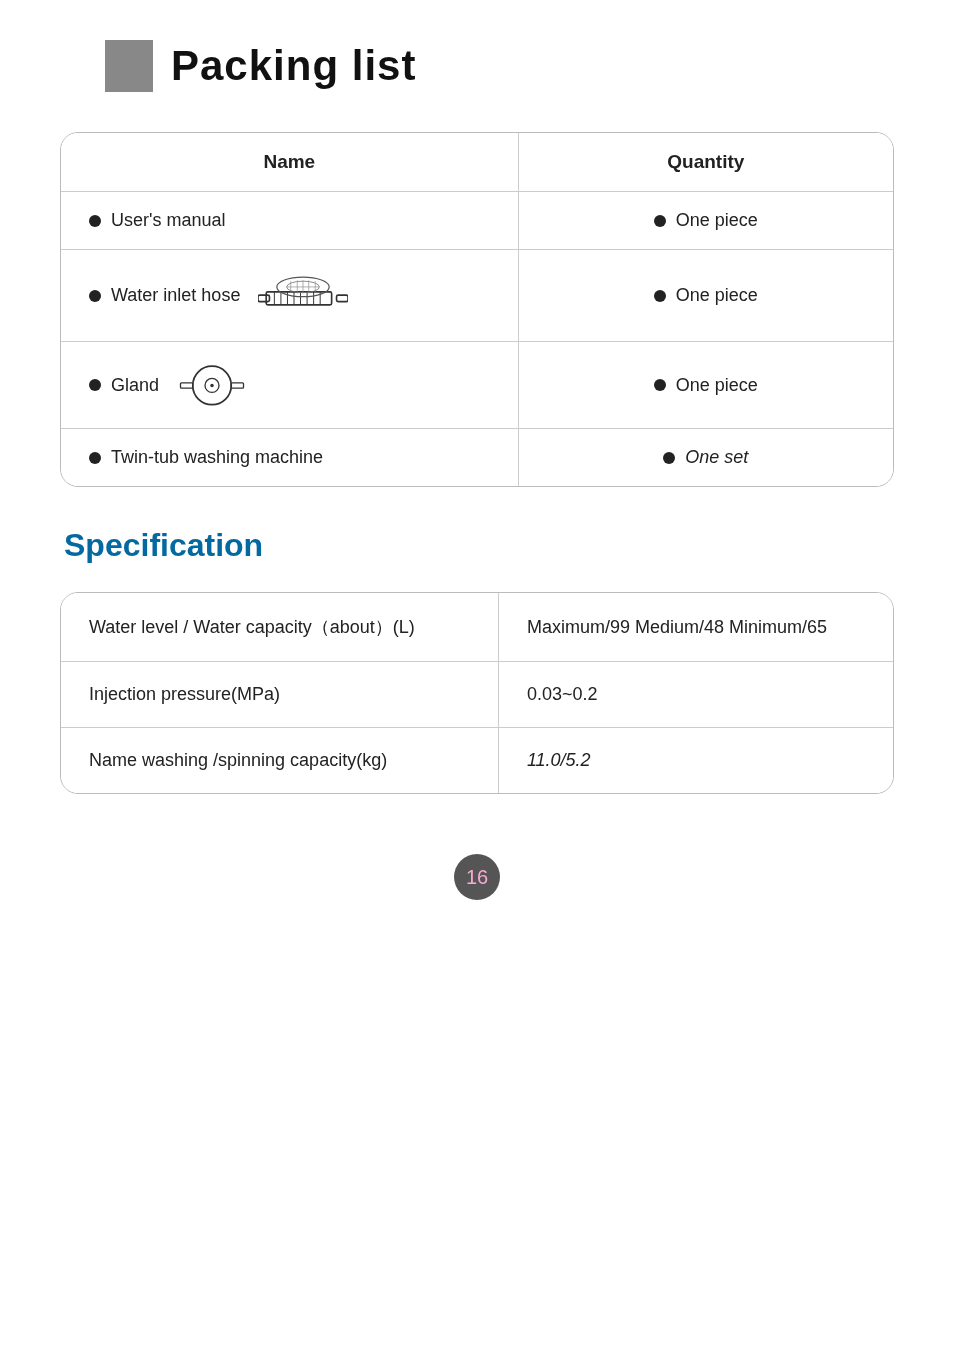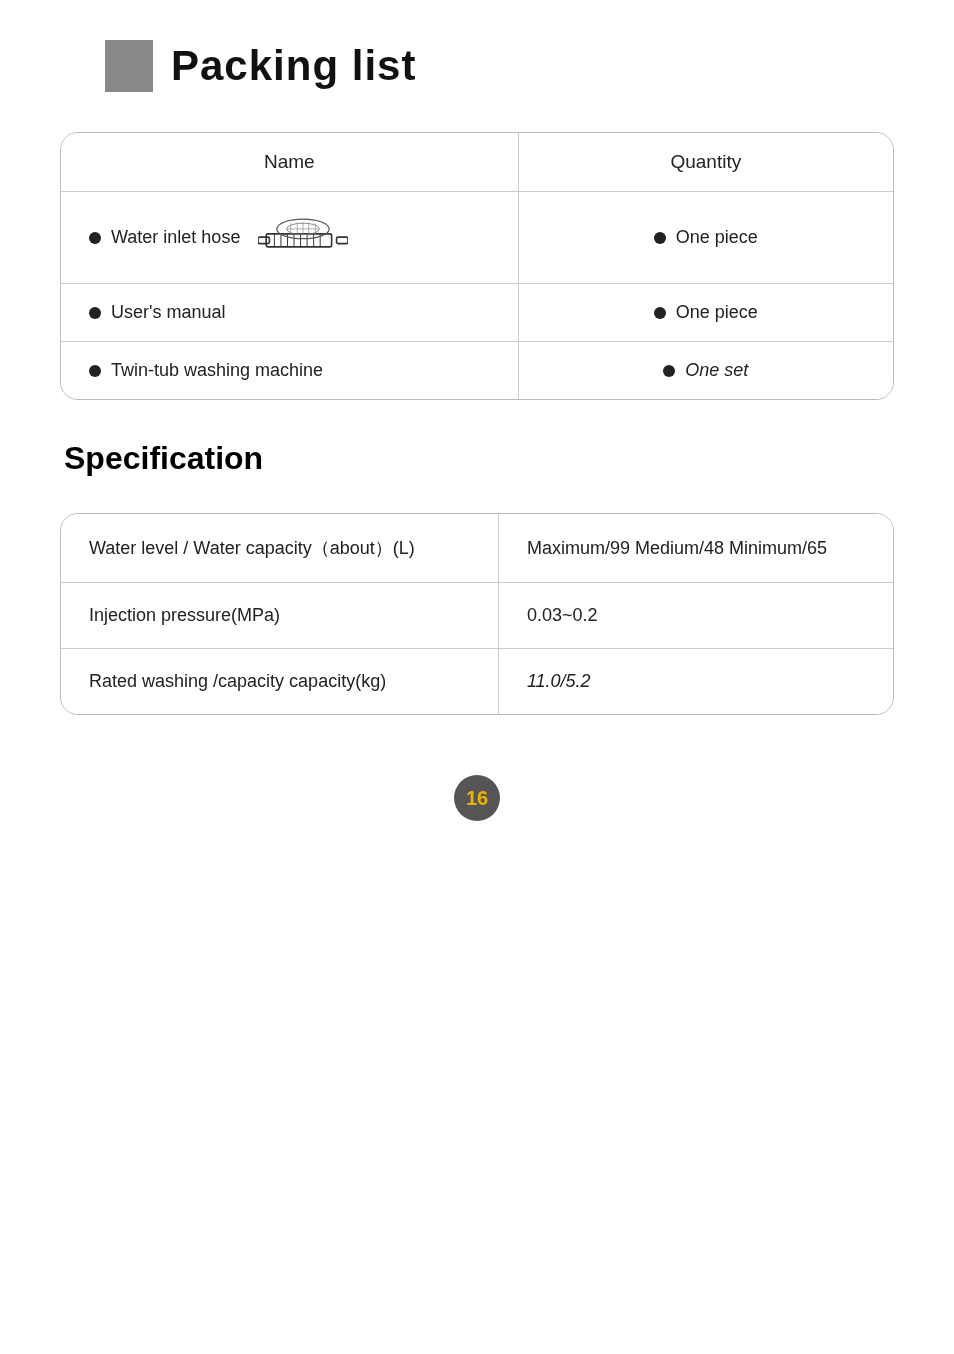--- a/index.html
+++ b/index.html
@@ -47,22 +47,22 @@
       border-spacing: 0;
     }
 
     .table-section {
       margin-bottom: 40px;
     }
 
     .section-title {
       font-size: 32px;
       font-weight: bold;
-      margin-bottom: 36px;
-      color: #000000;
+      margin-bottom: 28px;
+      color: #0369a1;
       padding-left: 4px;
     }
 
     table.rounded-table {
       width: 100%;
       border-collapse: separate;
       border-spacing: 0;
       border: 1.5px solid #bbb;
       border-radius: 18px;
     }
@@ -70,21 +70,21 @@
     table.rounded-table th,
     table.rounded-table td {
       padding: 18px 28px;
       border-bottom: 1px solid #ccc;
       font-size: 18px;
       vertical-align: middle;
     }
 
     table.rounded-table th {
       text-align: center;
-      font-weight: normal;
+      font-weight: bold;
       font-size: 19px;
       background: #fff;
     }
 
     table.rounded-table td {
       background: #fff;
     }
 
     table.rounded-table tr:last-child td {
       border-bottom: none;
@@ -176,42 +176,57 @@
     }
 
     .page-number-circle {
       width: 46px;
       height: 46px;
       background: #555;
       border-radius: 50%;
       display: flex;
       align-items: center;
       justify-content: center;
-      color: #eab308;
+      color: #f9a8d4;
       font-size: 20px;
-      font-weight: bold;
+      font-weight: normal;
     }
   </style>
 </head>
 <body>
 
 <div class="page-title-wrapper">
   <div class="title-accent"></div>
   <h1 class="page-title">Packing list</h1>
 </div>
 
 <div class="table-section">
   <table class="rounded-table">
     <thead>
       <tr>
         <th>Name</th>
         <th>Quantity</th>
       </tr>
     </thead>
     <tbody>
+
+      <tr>
+        <td>
+          <div class="cell-with-bullet">
+            <span class="bullet"></span>
+            <span>User's manual</span>
+          </div>
+        </td>
+        <td>
+          <div class="cell-with-bullet" style="justify-content:center;">
+            <span class="bullet"></span>
+            <span>One piece</span>
+          </div>
+        </td>
+      </tr>
 
       <tr>
         <td>
           <div class="cell-with-image">
             <div class="cell-with-bullet" style="align-items:center;">
               <span class="bullet"></span>
               <span>Water inlet hose</span>
             </div>
 
             <svg class="hose-icon" viewBox="0 0 110 65" xmlns="http://www.w3.org/2000/svg">
@@ -247,33 +262,49 @@
         <td>
           <div class="cell-with-bullet" style="justify-content:center;">
             <span class="bullet"></span>
             <span>One piece</span>
           </div>
         </td>
       </tr>
 
       <tr>
         <td>
-          <div class="cell-with-bullet">
-            <span class="bullet"></span>
-            <span>User's manual</span>
+          <div class="cell-with-image">
+            <div class="cell-with-bullet">
+              <span class="bullet"></span>
+              <span>Gland</span>
+            </div>
+
+            <svg class="gland-icon" viewBox="0 0 80 55" xmlns="http://www.w3.org/2000/svg">
+
+              <circle cx="40" cy="28" r="22" fill="none" stroke="#333" stroke-width="2"></circle>
+
+              <circle cx="40" cy="28" r="8" fill="none" stroke="#333" stroke-width="1.5"></circle>
+
+              <circle cx="40" cy="28" r="2" fill="#333"></circle>
+
+              <rect x="4" y="25" width="14" height="6" rx="1" fill="none" stroke="#333" stroke-width="1.5"></rect>
+
+              <rect x="62" y="25" width="14" height="6" rx="1" fill="none" stroke="#333" stroke-width="1.5"></rect>
+
+              <line x1="18" y1="28" x2="18" y2="28" stroke="#333" stroke-width="1.5"></line>
+            </svg>
           </div>
         </td>
         <td>
           <div class="cell-with-bullet" style="justify-content:center;">
             <span class="bullet"></span>
             <span>One piece</span>
           </div>
         </td>
       </tr>
-
 
       <tr>
         <td>
           <div class="cell-with-bullet">
             <span class="bullet"></span>
             <span>Twin-tub  washing  machine</span>
           </div>
         </td>
         <td>
           <div class="cell-with-bullet" style="justify-content:center;">
@@ -292,21 +323,21 @@
     <tbody>
       <tr>
         <td>Water level / Water capacity（about）(L)</td>
         <td>Maximum/99  Medium/48 Minimum/65</td>
       </tr>
       <tr>
         <td>Injection pressure(MPa)</td>
         <td>0.03~0.2</td>
       </tr>
       <tr>
-        <td>Rated washing /capacity capacity(kg)</td>
+        <td>Name washing /spinning capacity(kg)</td>
         <td>11.0/5.2</td>
       </tr>
     </tbody>
   </table>
 </div>
 
 <div class="page-number-wrapper">
   <div class="page-number-circle">16</div>
 </div>
 

